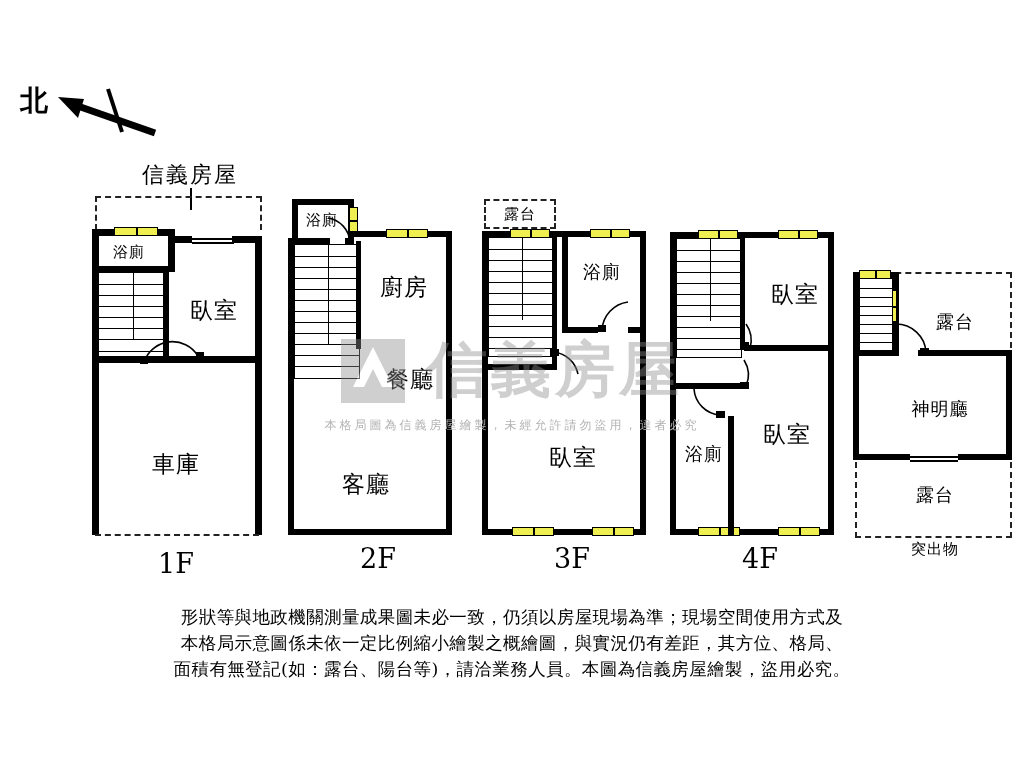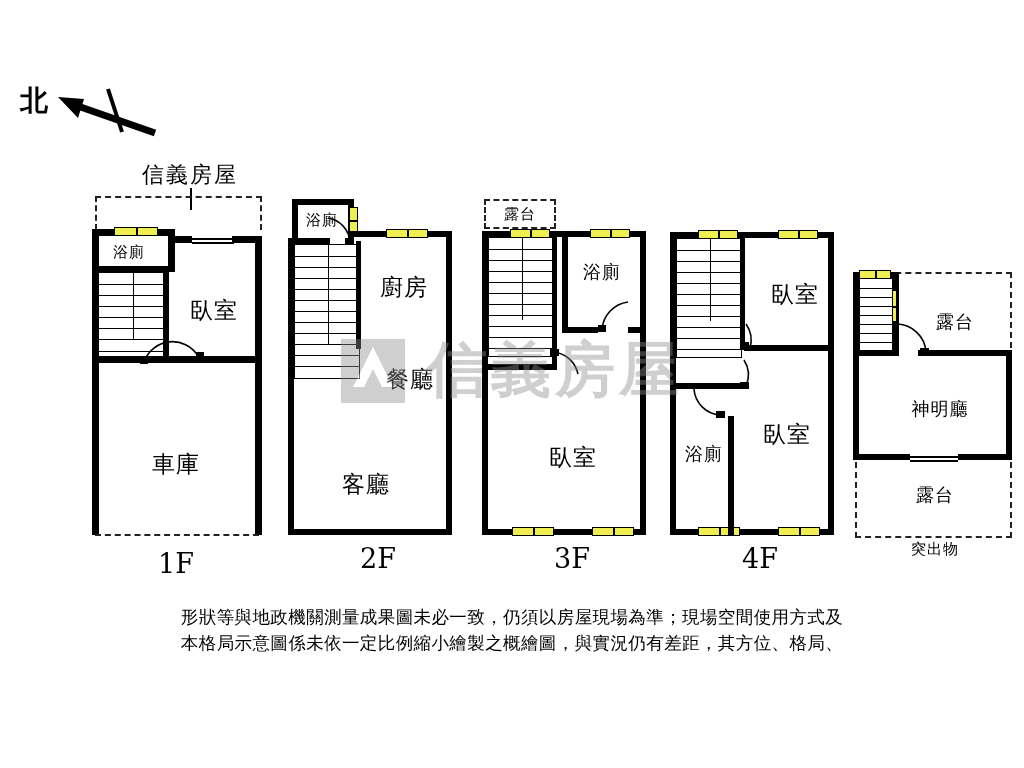--- a/index.html
+++ b/index.html
@@ -342,20 +342,22 @@
     <div class="rlabel r-md" style="left:935px;top:495px;">露台</div>
 
     <div class="ext-label" style="left:935px;top:540px;">突出物</div>
   </div>
 
   <div id="watermark">
     <div id="wm-row">
       <div id="wm-logo"></div>
       <div id="wm-brand">信義房屋</div>
     </div>
+    <div id="wm-sub">本格局圖為信義房屋繪製，未經允許請勿盜用，違者必究</div>
   </div>
 
   <div id="disclaimer">
     <div>形狀等與地政機關測量成果圖未必一致，仍須以房屋現場為準；現場空間使用方式及</div>
     <div>本格局示意圖係未依一定比例縮小繪製之概繪圖，與實況仍有差距，其方位、格局、</div>
+    <div>面積有無登記(如：露台、陽台等)，請洽業務人員。本圖為信義房屋繪製，盜用必究。</div>
   </div>
 
 </div>
 
 </body></html>

